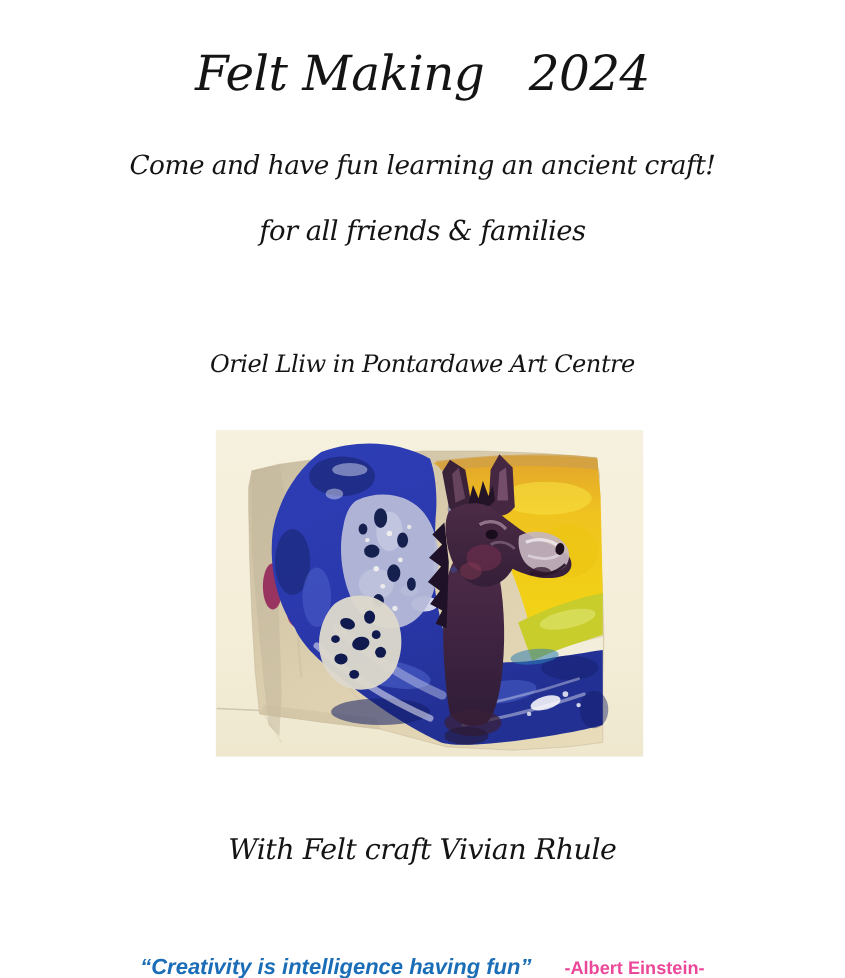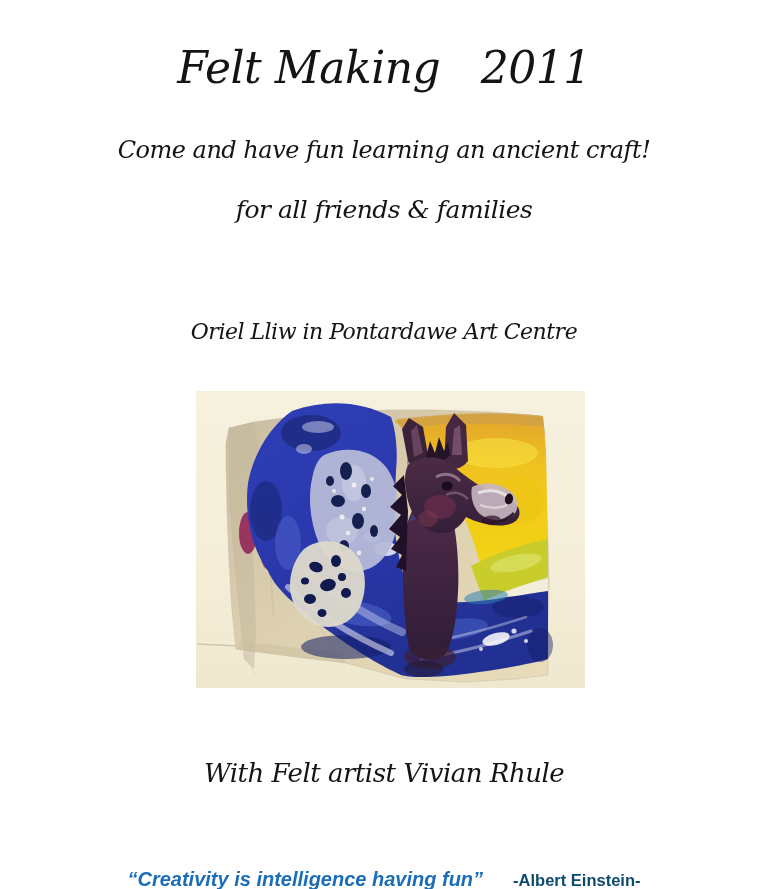--- a/index.html
+++ b/index.html
@@ -40,21 +40,21 @@
   }
   .quote-attr{
     font-size:16.5px;font-weight:bold;letter-spacing:0;
   }
 </style>
 </head>
 <body>
 
 <div class="poster">
 
-  <h1 class="line pre title">Felt Making   2011</h1>
+  <h1 class="line pre title">Felt Making   2024</h1>
 
   <p class="line subtitle">Come and have fun learning an ancient craft!</p>
 
   <p class="line audience">for all friends &amp; families</p>
 
 
   <p class="line venue">Oriel Lliw in Pontardawe Art Centre</p>
 
   <figure class="photo">
     <svg viewBox="0 0 389 297" preserveAspectRatio="none" role="img">
@@ -236,20 +236,20 @@
                  C310,131 294,131 284,123 C277,117 274,105 276,96 Z" fill="#c6b5bf" opacity="0.92"></path>
         <path d="M282,102 C292,98 304,99 312,106" stroke="#efe9ee" stroke-width="3" fill="none" opacity="0.85"></path>
         <path d="M284,114 C294,118 306,118 314,112" stroke="#e6dde4" stroke-width="2.5" fill="none" opacity="0.7"></path>
         <ellipse cx="313" cy="108" rx="4" ry="5.5" fill="#1e0f1e" transform="rotate(10 313 108)"></ellipse>
         <path d="M318,122 C310,130 298,133 286,130" stroke="#241224" stroke-width="2.5" fill="none" opacity="0.9"></path>
         <ellipse cx="296" cy="129" rx="9" ry="4.5" fill="#33182c" opacity="0.75"></ellipse>
       </g>
     </svg>
   </figure>
 
-  <p class="line artist">With Felt artist Vivian Rhule</p>
+  <p class="line artist">With Felt craft Vivian Rhule</p>
 
   <p class="quote-row">
     <span class="quote-text" style="color: rgb(26, 109, 182);">“Creativity is intelligence having fun”</span>
-    <span class="quote-attr" style="color: #0c4a6e;">-Albert Einstein-</span>
+    <span class="quote-attr" style="color: #ec4899;">-Albert Einstein-</span>
   </p>
 
 </div>
 
 </body></html>

